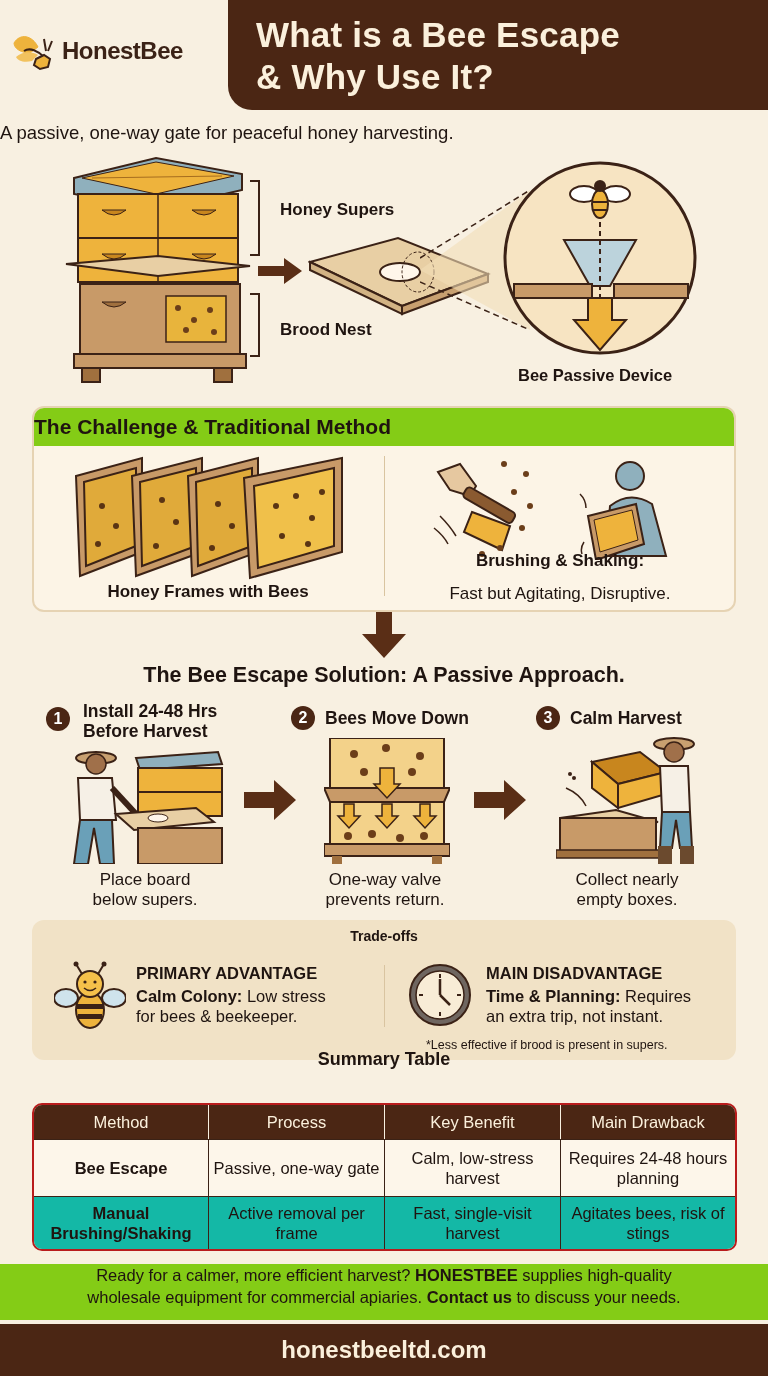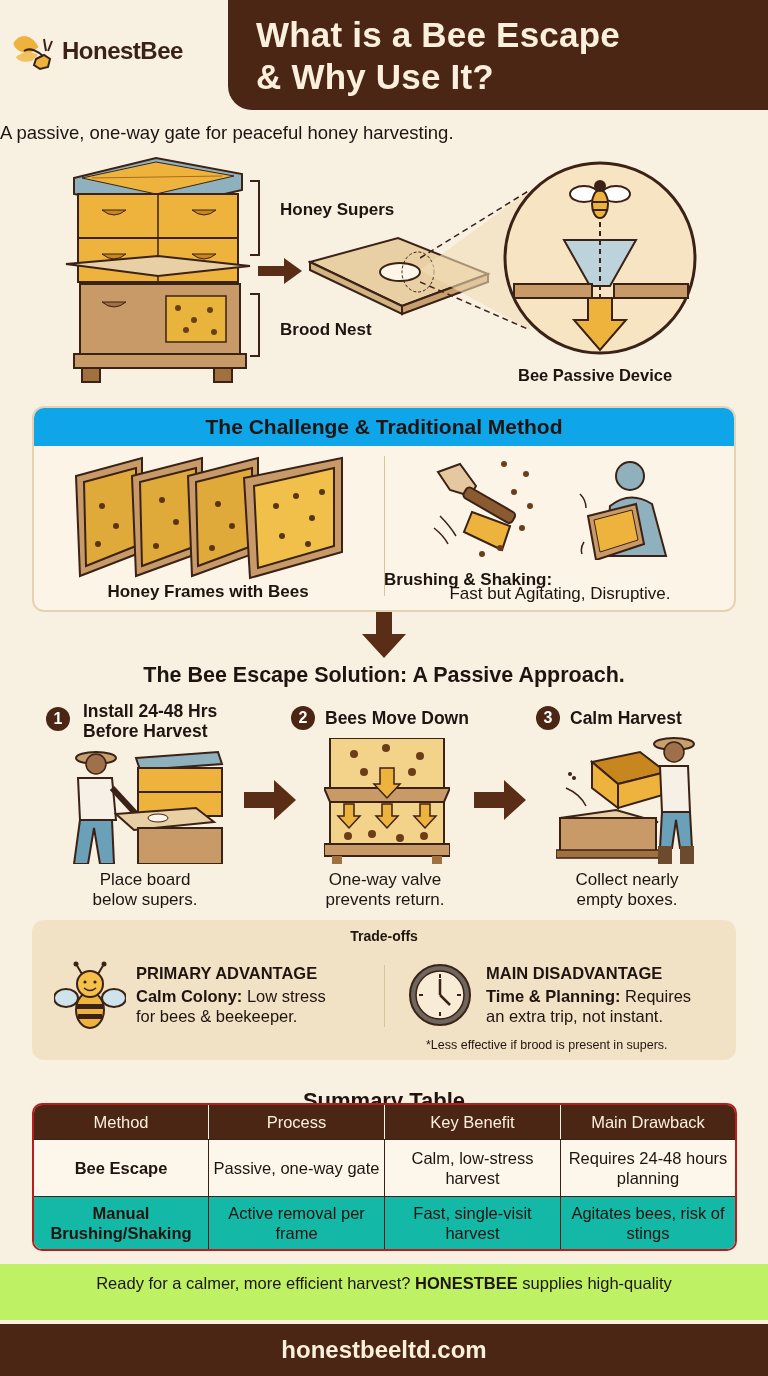--- a/index.html
+++ b/index.html
@@ -26,21 +26,21 @@
   
   .label-dark { font-size: 17px; font-weight: bold; color: #1f1410; }
   .bracket { border: 2px solid #3b2216; border-left: none; width: 10px; }
 
   
   .panel {
     left: 32px; top: 406px; width: 704px; height: 206px;
     background: #fcf4e6; border: 2px solid #e6d3b3; border-radius: 12px; overflow: hidden;
   }
   .panel-head {
-    height: 38px; background: #0ea5e9; text-align: center;
+    height: 38px; background: #84cc16; 
     font-size: 21px; font-weight: bold; line-height: 38px; color: #1f1410;
   }
   .panel-divider { left: 352px; top: 52px; width: 1px; height: 140px; background: #d9c4a0; }
 
   .section-title { left: 0; width: 768px; text-align: center; font-size: 21.5px; font-weight: bold; }
 
   .step-num {
     width: 24px; height: 24px; border-radius: 50%; background: #4b2614; color: #fff;
     font-size: 16px; font-weight: bold; text-align: center; line-height: 24px;
   }
@@ -65,22 +65,22 @@
   }
   .th { background: #4b2614; color: #fbf0dc; font-size: 16.5px; text-align: center; line-height: 34px; border-right: 1px solid #f8f0e1; }
   .td { font-size: 16.5px; text-align: center; display: flex; align-items: center; justify-content: center; line-height: 20px; border-right: 1px solid #3b2216; border-top: 1px solid #3b2216; padding: 0 4px; }
   .td.r1 { background: #fdf6ea; }
   .td.r2 { background: #14b8a6; }
   .td.first { font-weight: bold; }
   .td.last, .th.last { border-right: none; }
 
   
   .cta {
-    left: 0; top: 1264px; width: 768px; height: 56px; background: #bef264;
-    text-align: center; font-size: 16.5px; line-height: 22px; padding-top: 8px; color: #1f1410;
+    left: 0; top: 1264px; width: 768px; height: 56px; background: #84cc16;
+    text-align: center; font-size: 16.5px; line-height: 22px; color: #1f1410;
   }
   .bottom {
     left: 0; top: 1324px; width: 768px; height: 52px; background: #4b2614;
     text-align: center; color: #fbf0dc; font-size: 24px; font-weight: bold; line-height: 52px;
   }
 </style>
 </head>
 <body>
 
 <div class="abs logo">
@@ -223,21 +223,21 @@
       <circle cx="70" cy="92" r="3"></circle>
       <circle cx="52" cy="98" r="3"></circle>
     </g>
 
   <circle cx="200" cy="20" r="14" fill="#8fb0bd" stroke="#3b2216" stroke-width="2"></circle>
   <path d="M176 100 L180 50 Q200 34 222 48 L236 100Z" fill="#8fb0bd" stroke="#3b2216" stroke-width="2"></path>
   <polygon points="158,60 206,48 214,88 166,104" fill="#c89a68" stroke="#3b2216" stroke-width="2"></polygon>
   <polygon points="164,64 202,54 208,84 170,96" fill="#eeb33c" stroke="#3b2216" stroke-width="1"></polygon>
   <path d="M150 38 Q156 44 156 52 M154 86 Q150 92 152 98" stroke="#3b2216" stroke-width="1.5" fill="none"></path>
 </svg>
-<div class="abs" style="left:384px;width:352px;top:570px;font-size:17px;font-weight:bold;">Brushing &amp; Shaking:</div>
+<div class="abs" style="left:384px;width:352px;top:551px;text-align:center;font-size:17px;font-weight:bold;">Brushing &amp; Shaking:</div>
 <div class="abs" style="left:384px;width:352px;top:584px;text-align:center;font-size:17px;">Fast but Agitating, Disruptive.</div>
 
 <svg class="abs" style="left:362px;top:612px;" width="44" height="46" viewBox="0 0 44 46">
   <polygon points="14,0 30,0 30,22 44,22 22,46 0,22 14,22" fill="#5a2e16"></polygon>
 </svg>
 
 <div class="abs section-title" style="top:663px;">The Bee Escape Solution: A Passive Approach.</div>
 
 <div class="abs step-num" style="left:46px;top:707px;">1</div>
 <div class="abs step-title" style="left:83px;top:701px;">
@@ -370,37 +370,38 @@
   <line x1="32" y1="32" x2="32" y2="16" stroke="#3b2216" stroke-width="2.5"></line>
   <line x1="32" y1="32" x2="42" y2="42" stroke="#3b2216" stroke-width="2.5"></line>
 </svg>
 <div class="abs trade-head" style="left:486px;top:964px;">MAIN DISADVANTAGE</div>
 <div class="abs trade-body" style="left:486px;top:986px;">
   <div><b>Time &amp; Planning:</b><span> Requires</span></div>
   <div>an extra trip, not instant.</div>
 </div>
 <div class="abs footnote" style="left:426px;top:1038px;">*Less effective if brood is present in supers.</div>
 
-<div class="abs section-title" style="top:1088px;font-size:22px;">Summary Table</div>
+<div class="abs section-title" style="top:1049px;font-size:18px;">Summary Table</div>
 <div class="abs tbl">
   <div class="th">Method</div>
   <div class="th">Process</div>
   <div class="th">Key Benefit</div>
   <div class="th last">Main Drawback</div>
 
   <div class="td r1 first">Bee Escape</div>
   <div class="td r1">Passive, one-way gate</div>
   <div class="td r1">Calm, low-stress harvest</div>
   <div class="td r1 last">Requires 24-48 hours planning</div>
 
   <div class="td r2 first">Manual Brushing/Shaking</div>
   <div class="td r2">Active removal per frame</div>
   <div class="td r2">Fast, single-visit harvest</div>
   <div class="td r2 last">Agitates bees, risk of stings</div>
 </div>
 
 <div class="abs cta">
   <div><span>Ready for a calmer, more efficient harvest? </span><b>HONESTBEE</b><span> supplies high-quality</span></div>
+  <div><span>wholesale equipment for commercial apiaries. </span><b>Contact us</b><span> to discuss your needs.</span></div>
 </div>
 
 <div class="abs bottom">
   <span>honestbeeltd.com</span>
 </div>
 
 </body></html>

